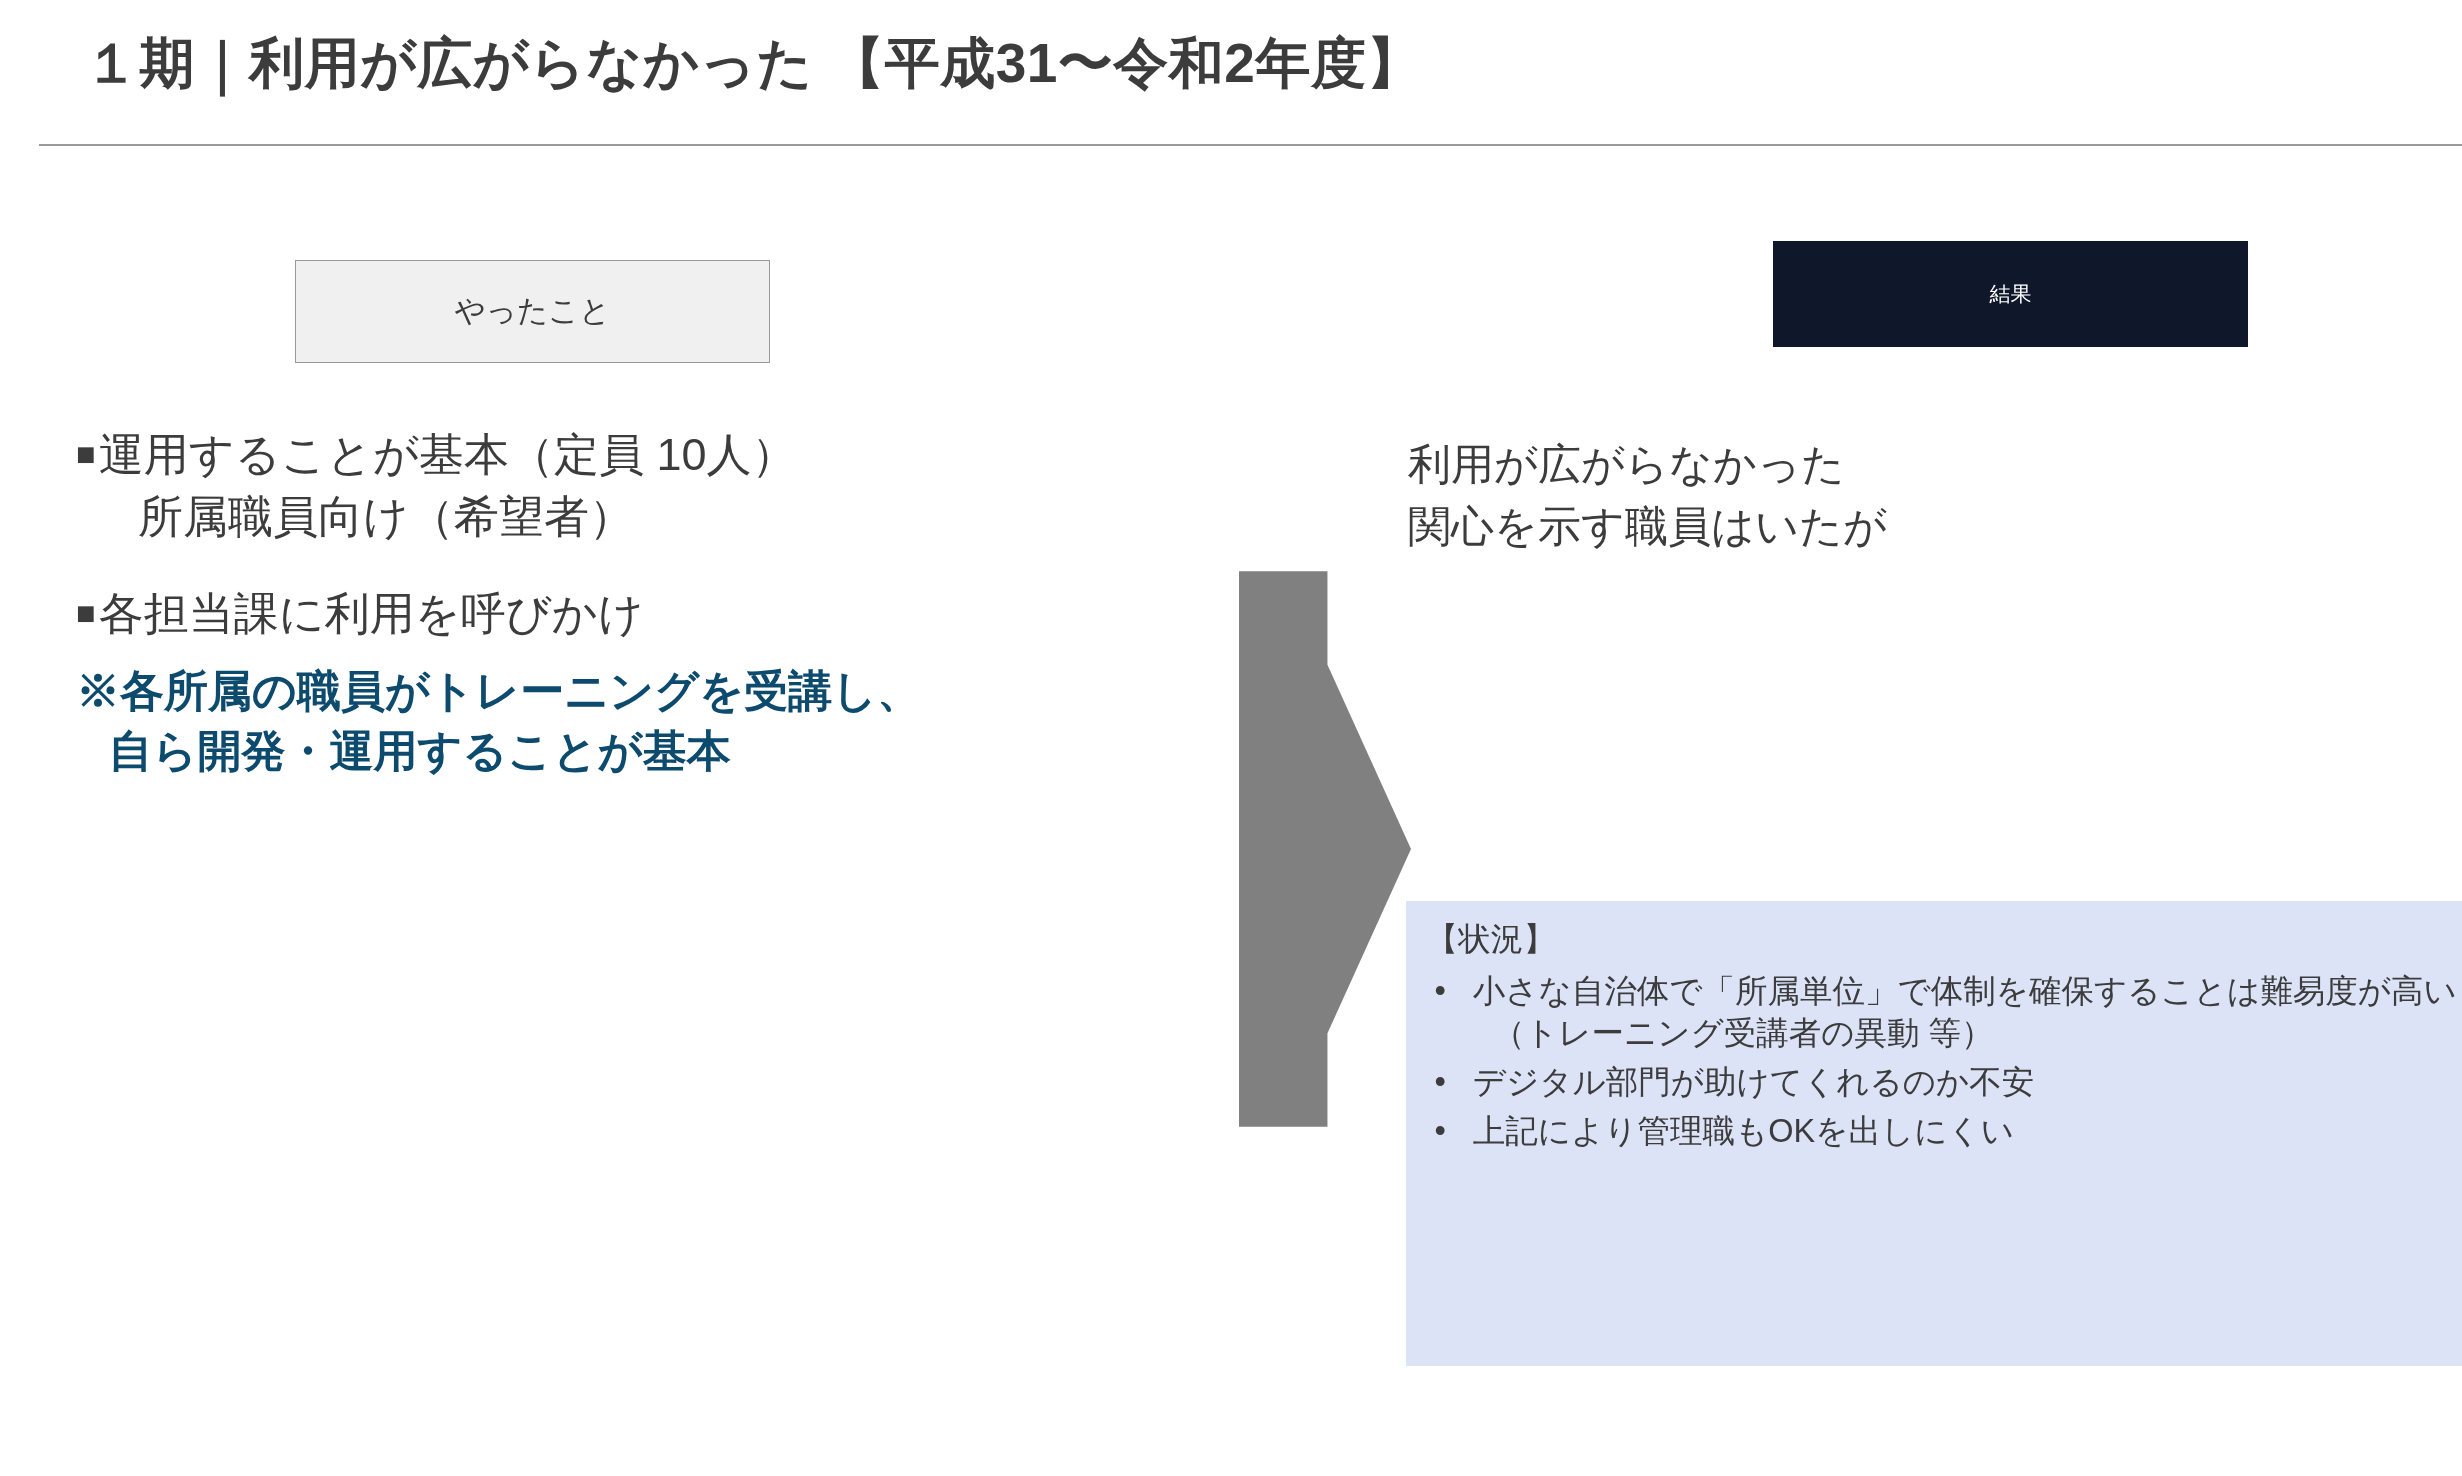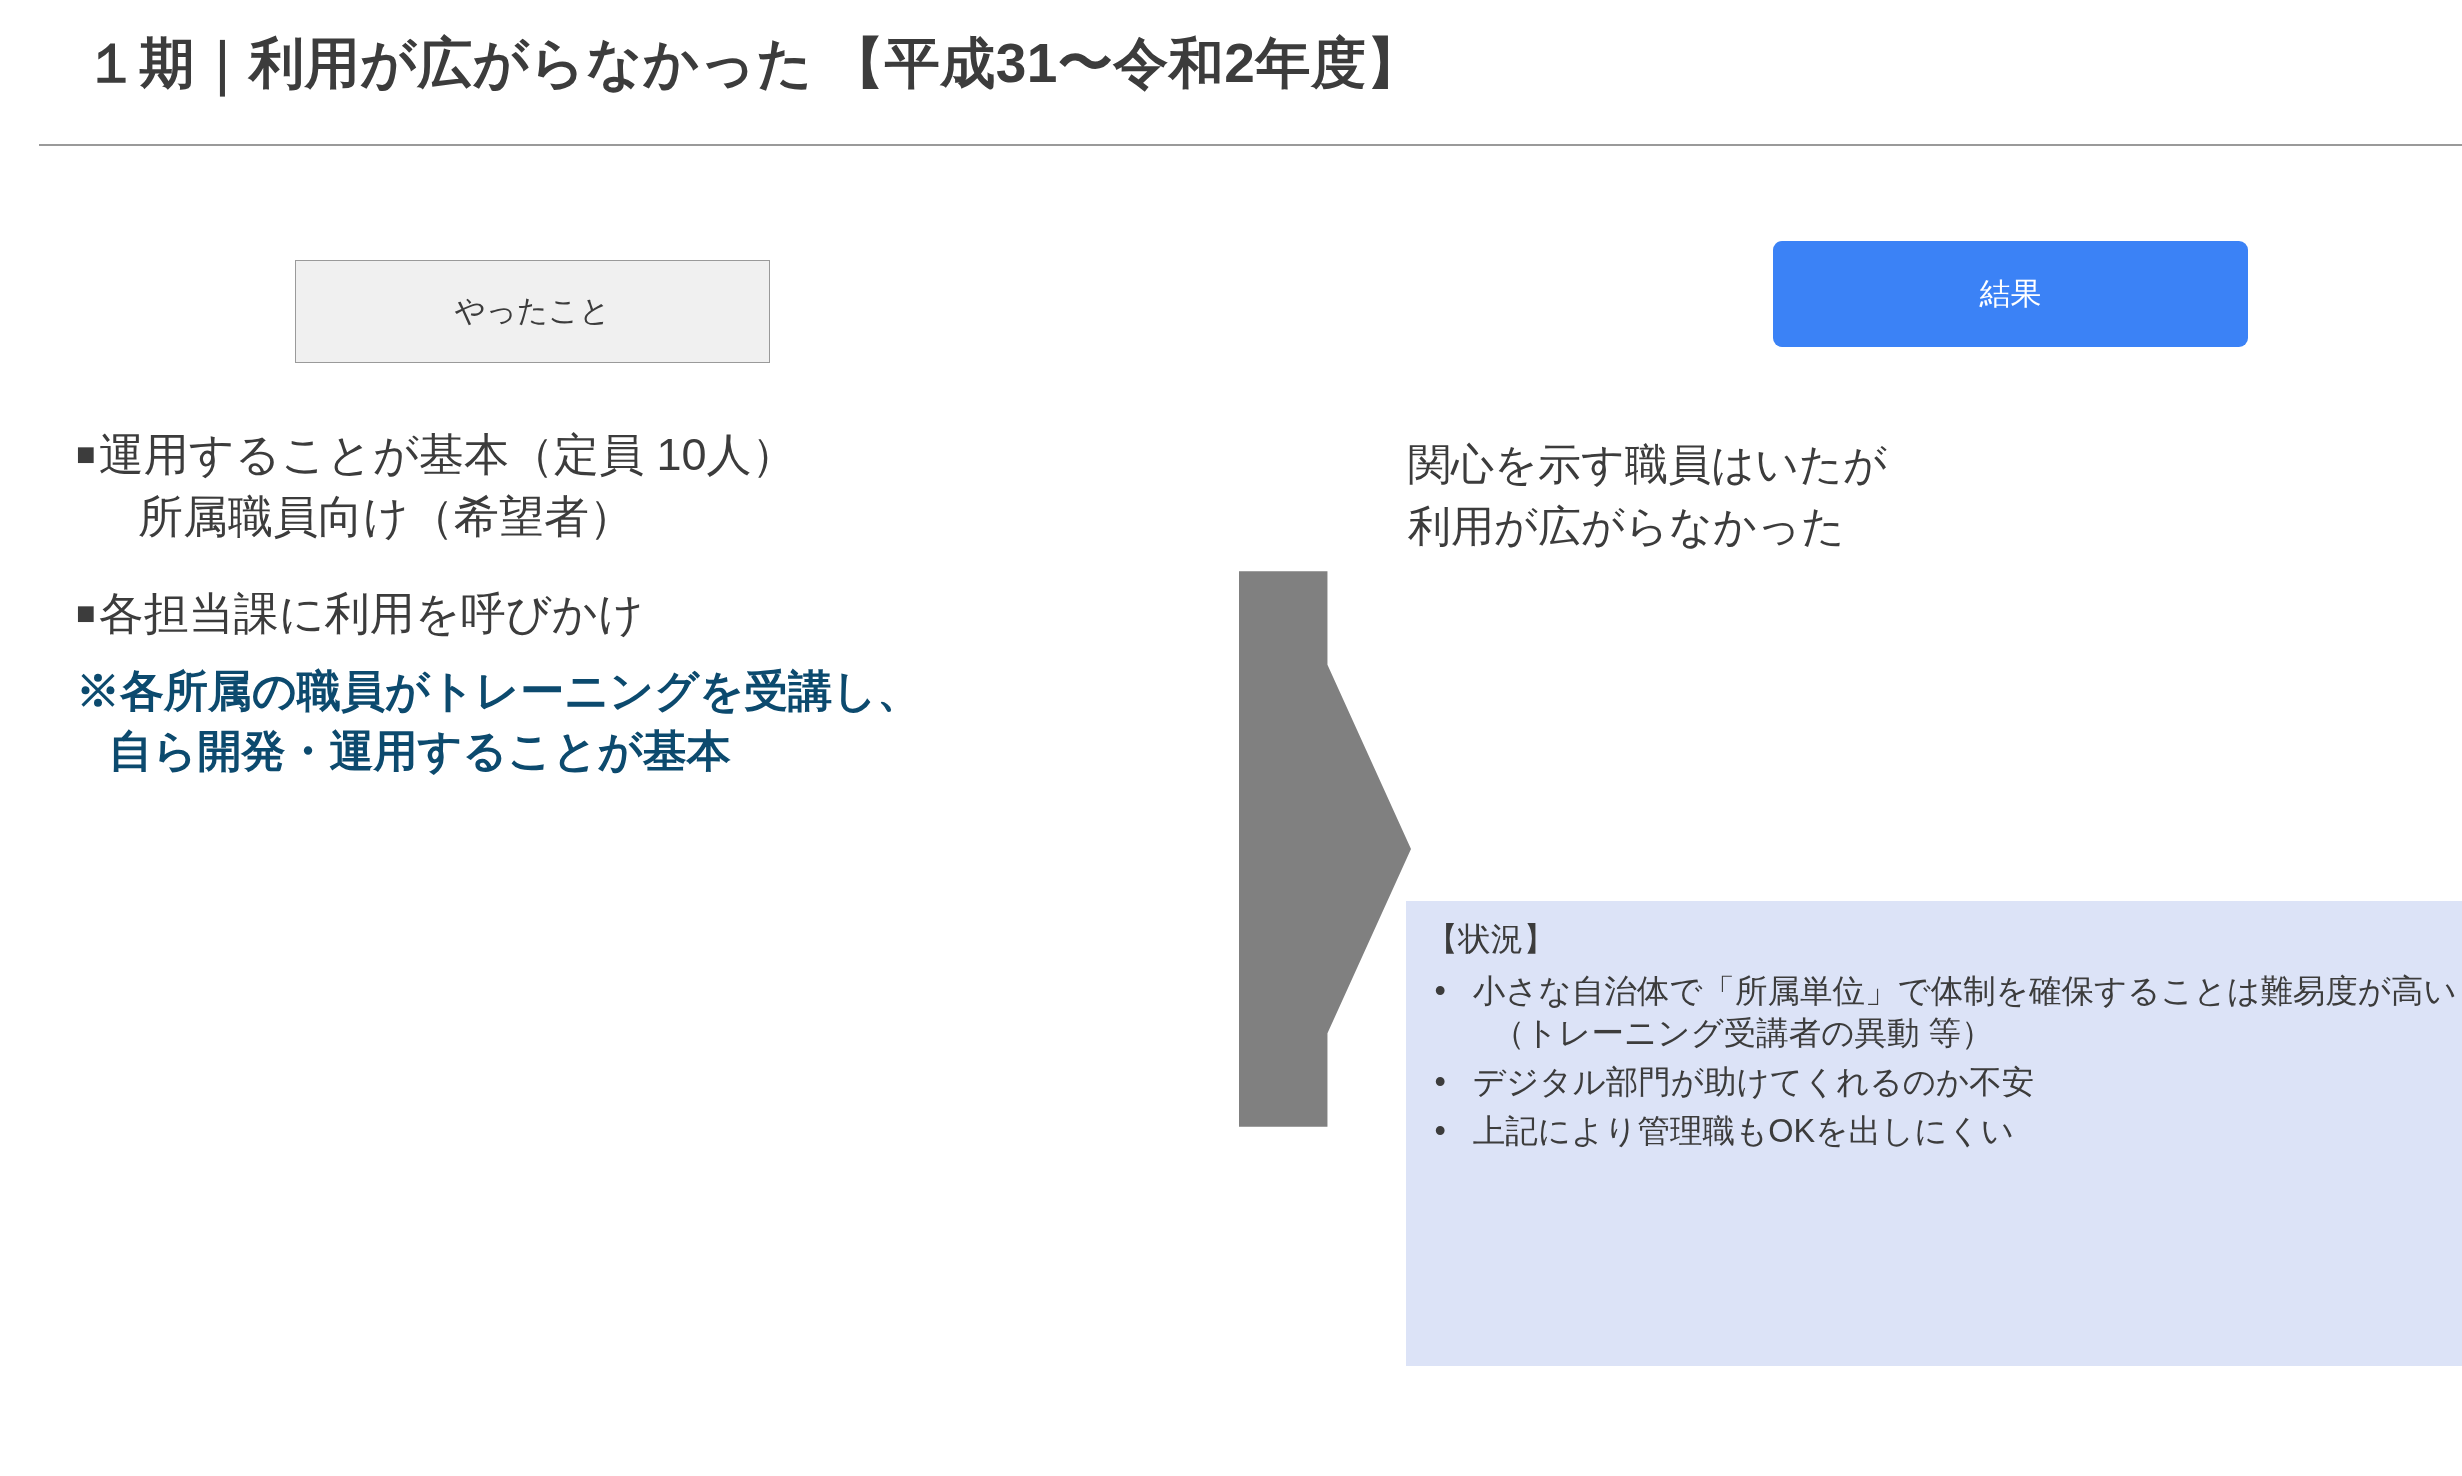--- a/index.html
+++ b/index.html
@@ -55,27 +55,26 @@
     font-size: 30.5px;
     color: #3c3c3c;
     margin-top: 14px;
   }
   .hdr-right {
     position: absolute;
     left: 1773px;
     top: 241px;
     width: 475px;
     height: 106px;
-    background: #3b82f6;
+    background: #0f172a;
     display: flex;
     align-items: center;
     justify-content: center;
-    font-size: 31px;
+    font-size: 21px;
     color: #ffffff;
-    border-radius: 9px;
   }
 
   
   .left-body {
     position: absolute;
     left: 76px;
     top: 424px;
     width: 1207px;
     font-size: 45px;
     color: #3c3c3c;
@@ -208,22 +207,22 @@
       <span class="nl2">自ら開発・運用することが基本</span>
     </div>
 
   </div>
 
   <svg class="arrow" viewBox="0 0 350 1130">
     <polygon points="0,0 180,0 180,190 350,565 180,940 180,1130 0,1130" fill="#808080"></polygon>
   </svg>
 
   <div class="right-text">
+    <span>利用が広がらなかった</span>
     <span>関心を示す職員はいたが</span>
-    <span>利用が広がらなかった</span>
   </div>
 
   <div class="situation">
     <span class="s-title">【状況】</span>
 
     <div class="s-item">
       <span class="s-dot">•</span>
       <span class="s-txt">
         <span>小さな自治体で「所属単位」で体制を確保することは難易度が高い</span>
         <span class="s-sub">（トレーニング受講者の異動 等）</span>

